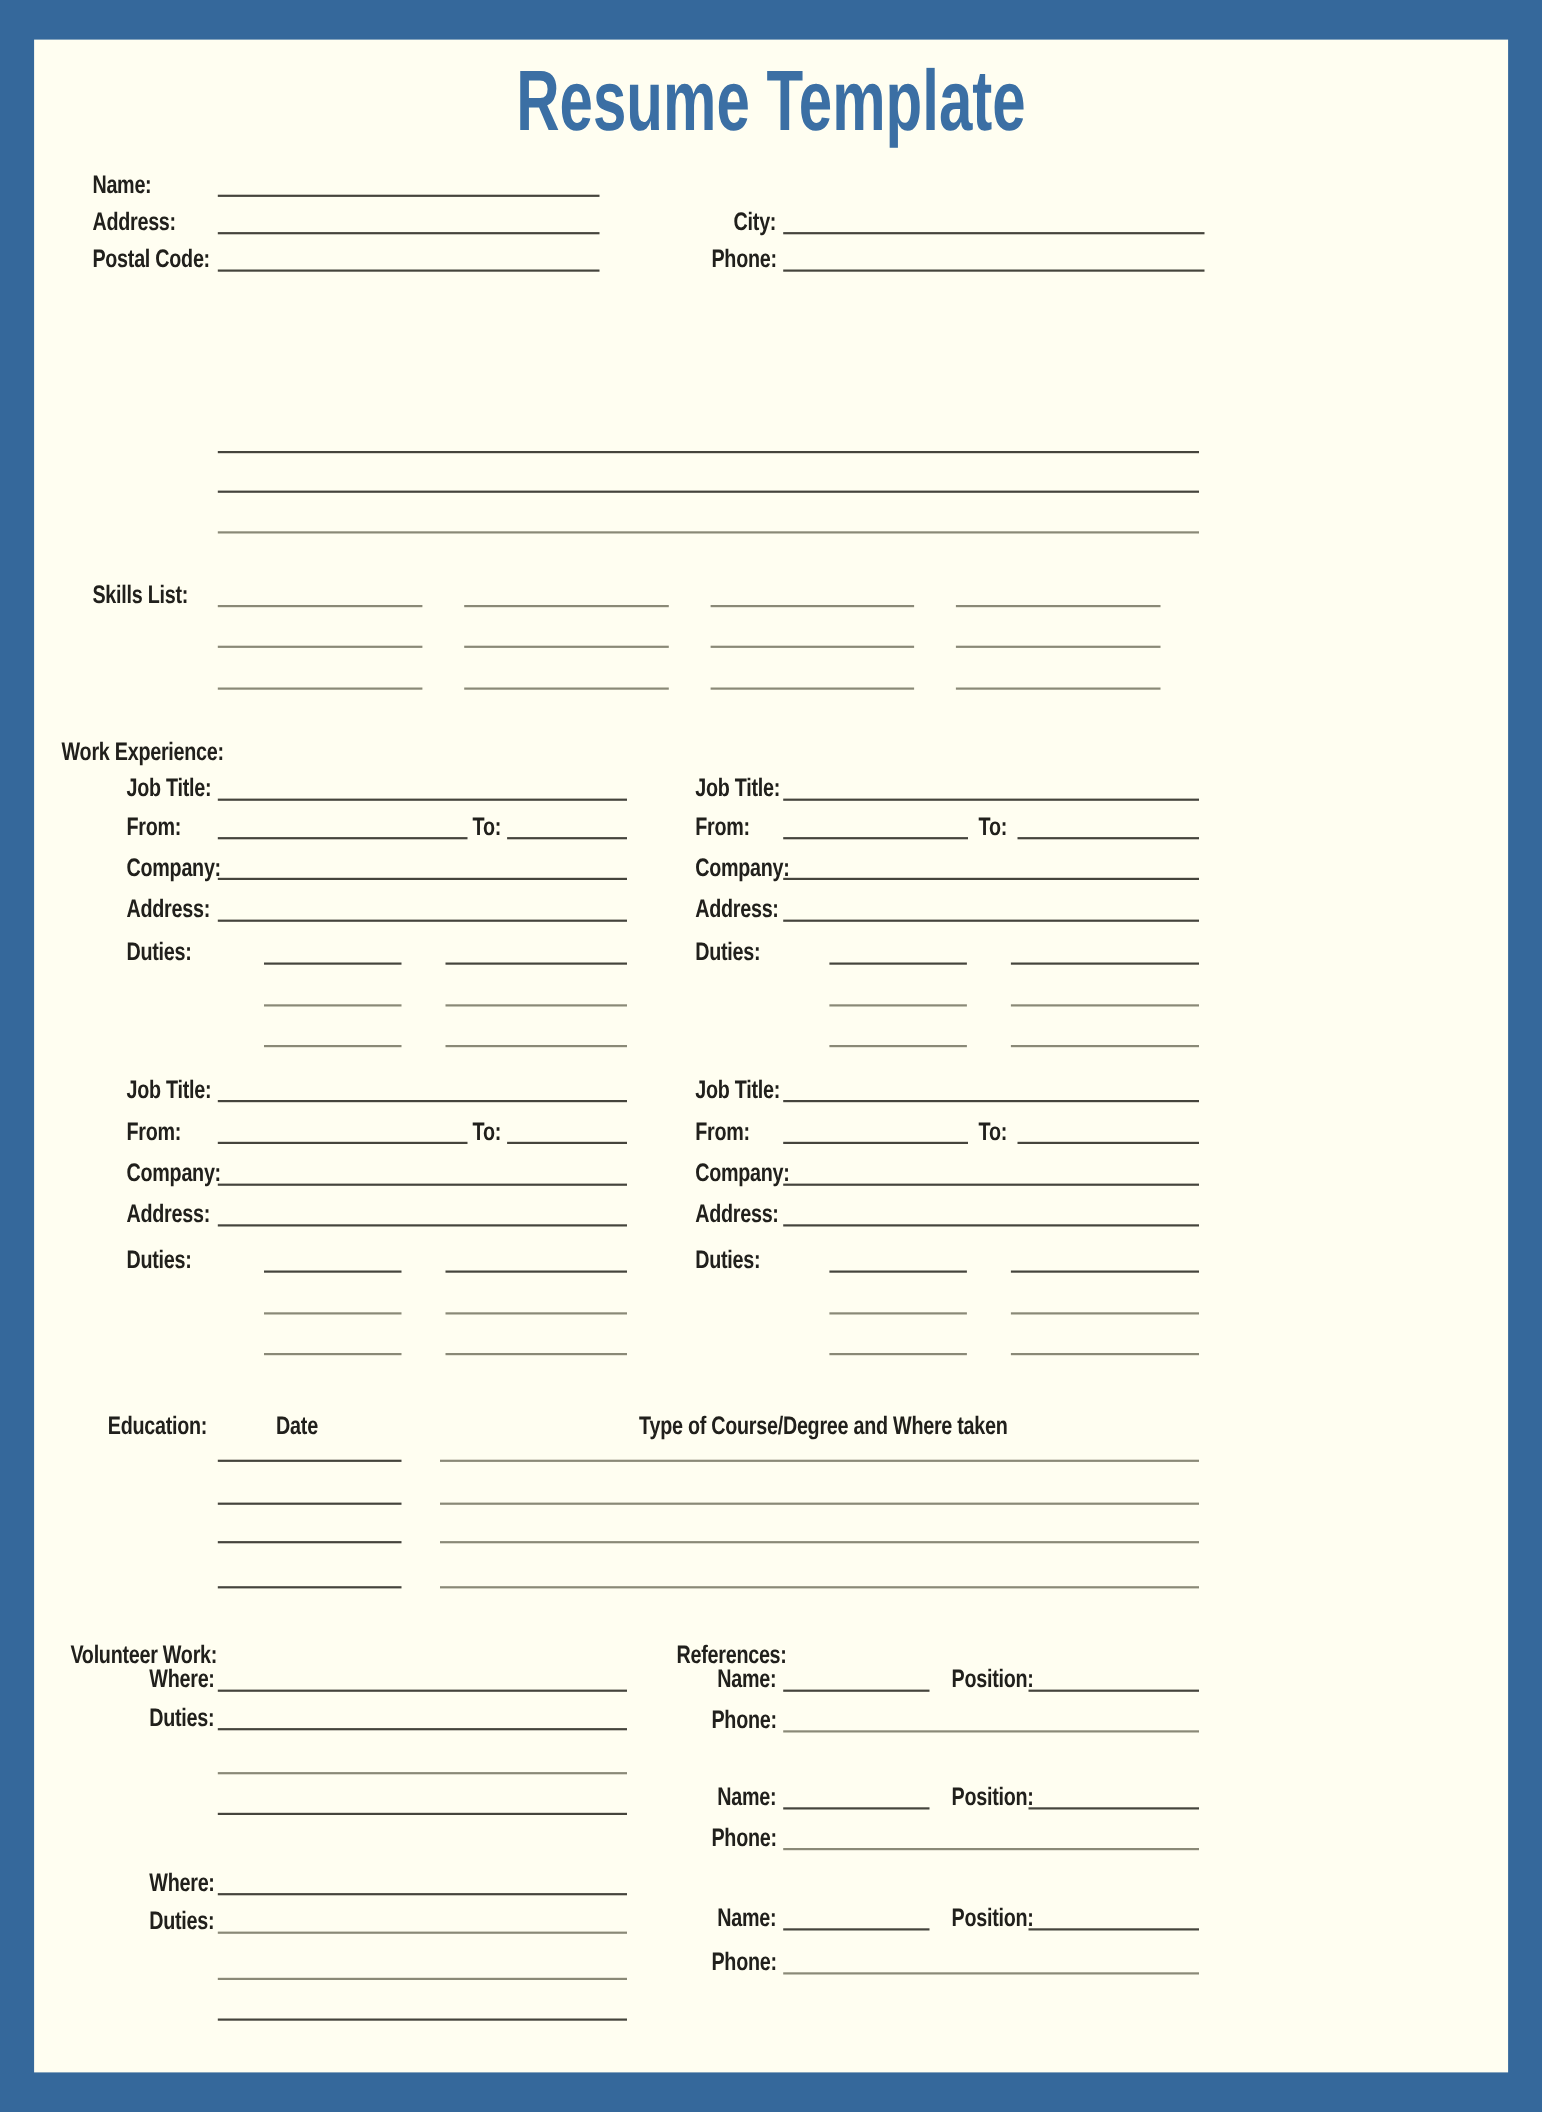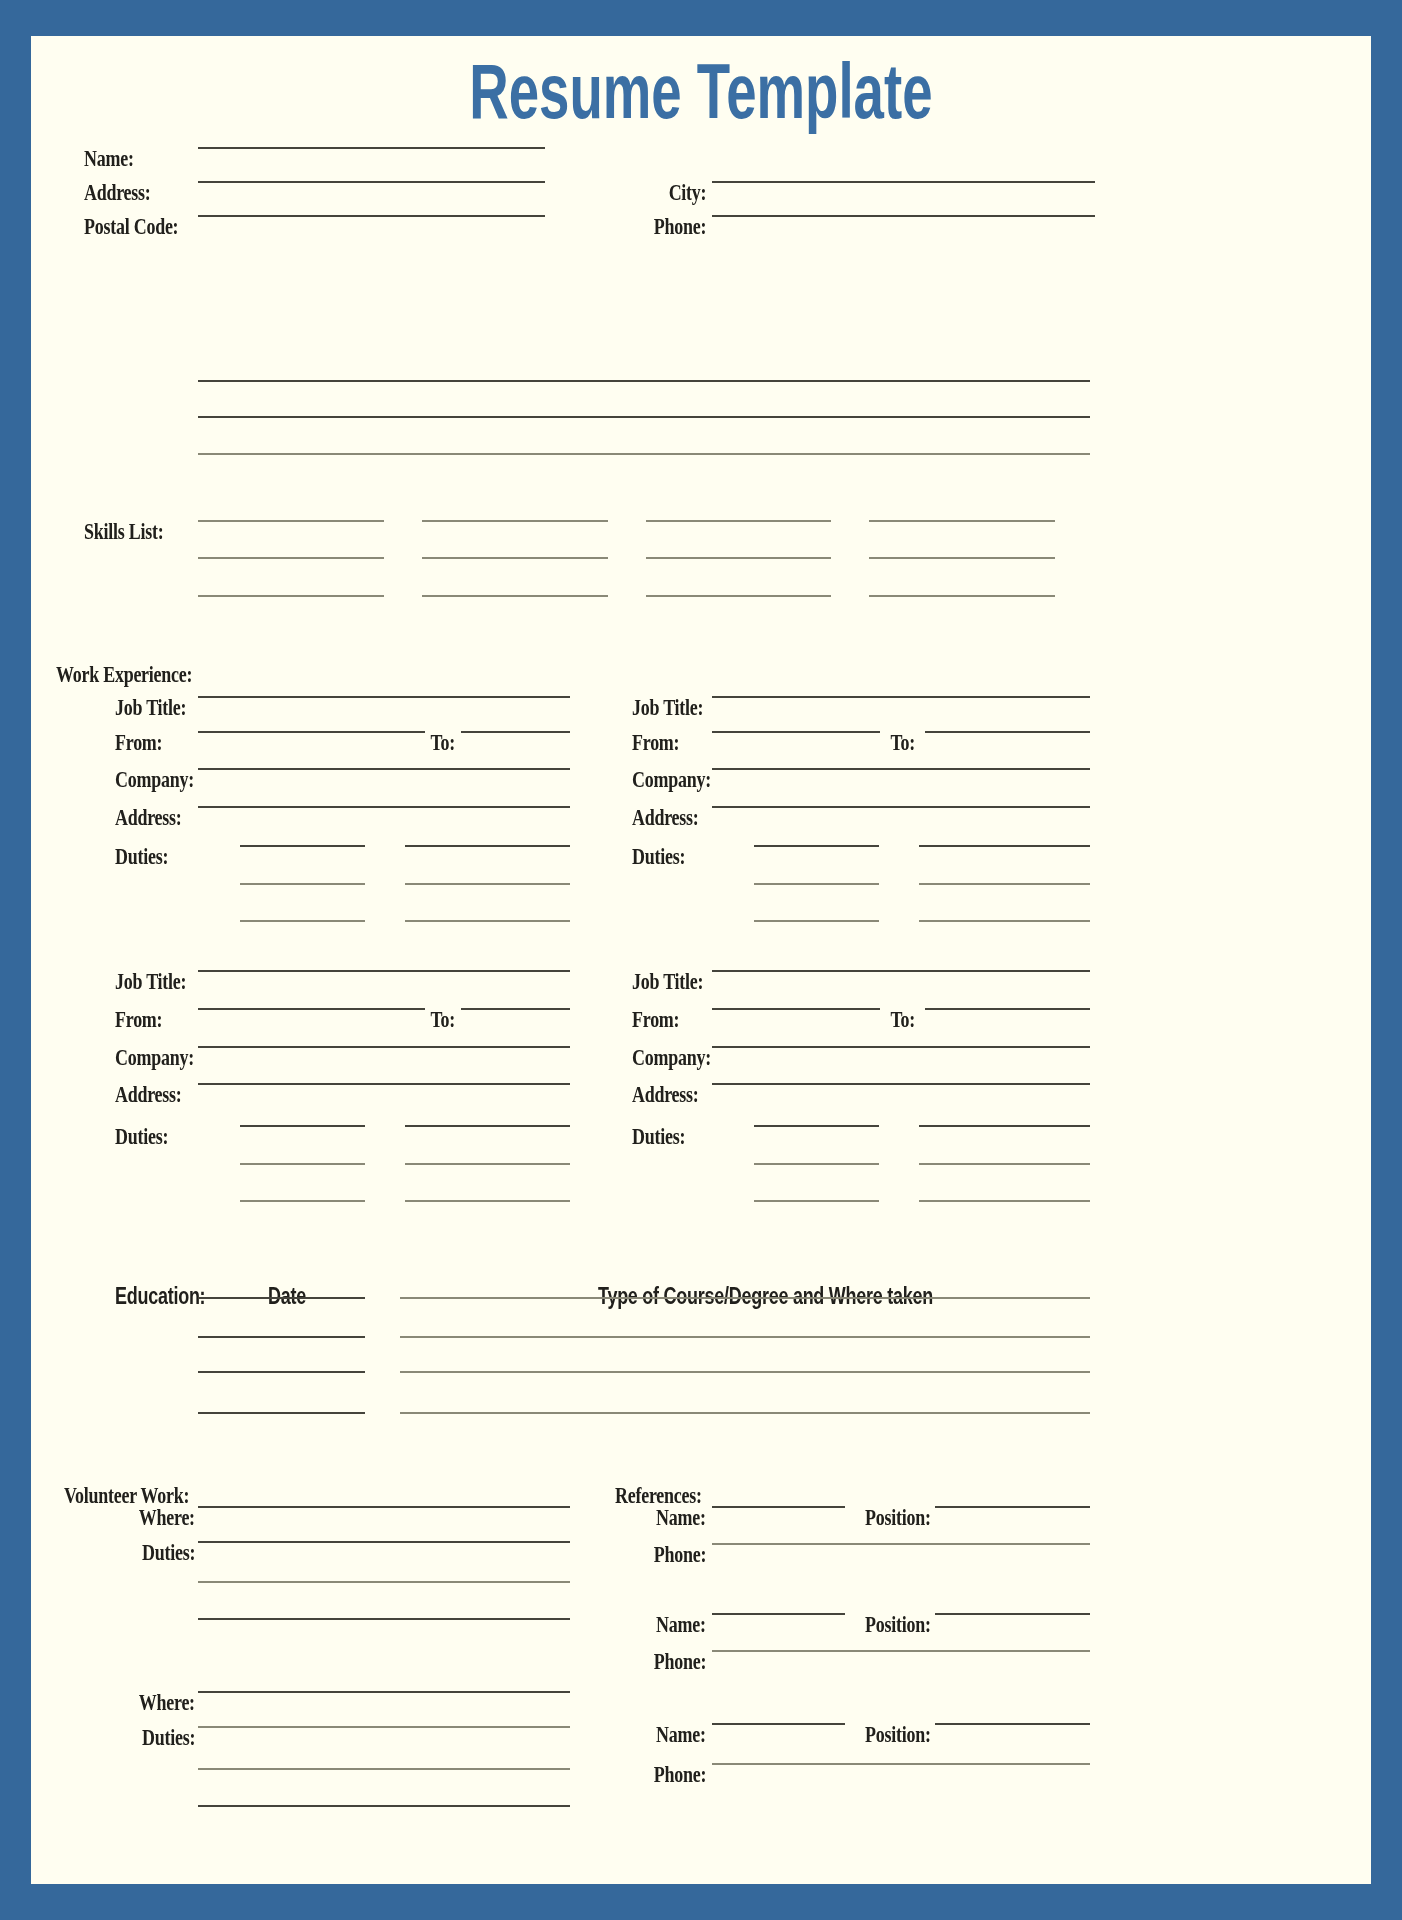--- a/index.html
+++ b/index.html
@@ -1,19 +1,19 @@
 <!DOCTYPE html>
 <html><head>
 <meta charset="utf-8">
 <style>
   html,body{margin:0;padding:0;background:#2f5f90;}
   .page{position:relative;width:1402px;height:1920px;background:#35689B;overflow:hidden;}
   .sheet{position:absolute;left:31px;top:36px;width:1340px;height:1848px;background:#FFFEF1;
          font-family:"Liberation Sans",sans-serif;color:#21201C;}
-  .r{position:absolute;display:flex;align-items:flex-start;height:32px;font-family:Liberation Serif, serif;}
+  .r{position:absolute;display:flex;align-items:flex-end;height:32px;}
   .t{display:inline-block;font-style:normal;font-weight:700;font-size:23px;line-height:1;
      transform:scaleX(0.78);transform-origin:0 100%;white-space:nowrap;letter-spacing:-0.3px;}
   .tr{transform-origin:100% 100%;}
   .tc{transform-origin:50% 100%;}
   .lc{flex:none;display:flex;align-items:flex-end;}
   .lc.right{justify-content:flex-end;}
   .lc.center{justify-content:center;}
   .ln{flex:1;height:0;border-bottom:2px solid #45443C;}
   .ln.g{border-bottom-color:#8A8977;}
   .ln.fx{flex:none;}
@@ -294,21 +294,21 @@
         <span class="gap" style="width:40px;"></span>
         <span class="ln g"></span>
     </div>
     <div class="r" style="top:1164px;left:601px;width:458px;">
       <span class="gap" style="width:122px;"></span>
         <span class="ln fx g" style="width:125px;"></span>
         <span class="gap" style="width:40px;"></span>
         <span class="ln g"></span>
     </div>
 
-    <div class="hdr-abs" style="top:1240px;left:84px;width:1000px;">
+    <div class="hdr-abs" style="top:1240px;left:67px;width:1000px;">
       <i class="t" style="left:0;">Education:</i>
       <i class="t" style="left:153px;">Date</i>
       <i class="t" style="left:483px;">Type of Course/Degree and Where taken</i>
     </div>
     <div class="r" style="top:1261px;left:167px;width:892px;">
       <span class="ln fx" style="width:167px;"></span>
         <span class="gap" style="width:35px;"></span>
         <span class="ln g"></span>
     </div>
     <div class="r" style="top:1300px;left:167px;width:892px;">

